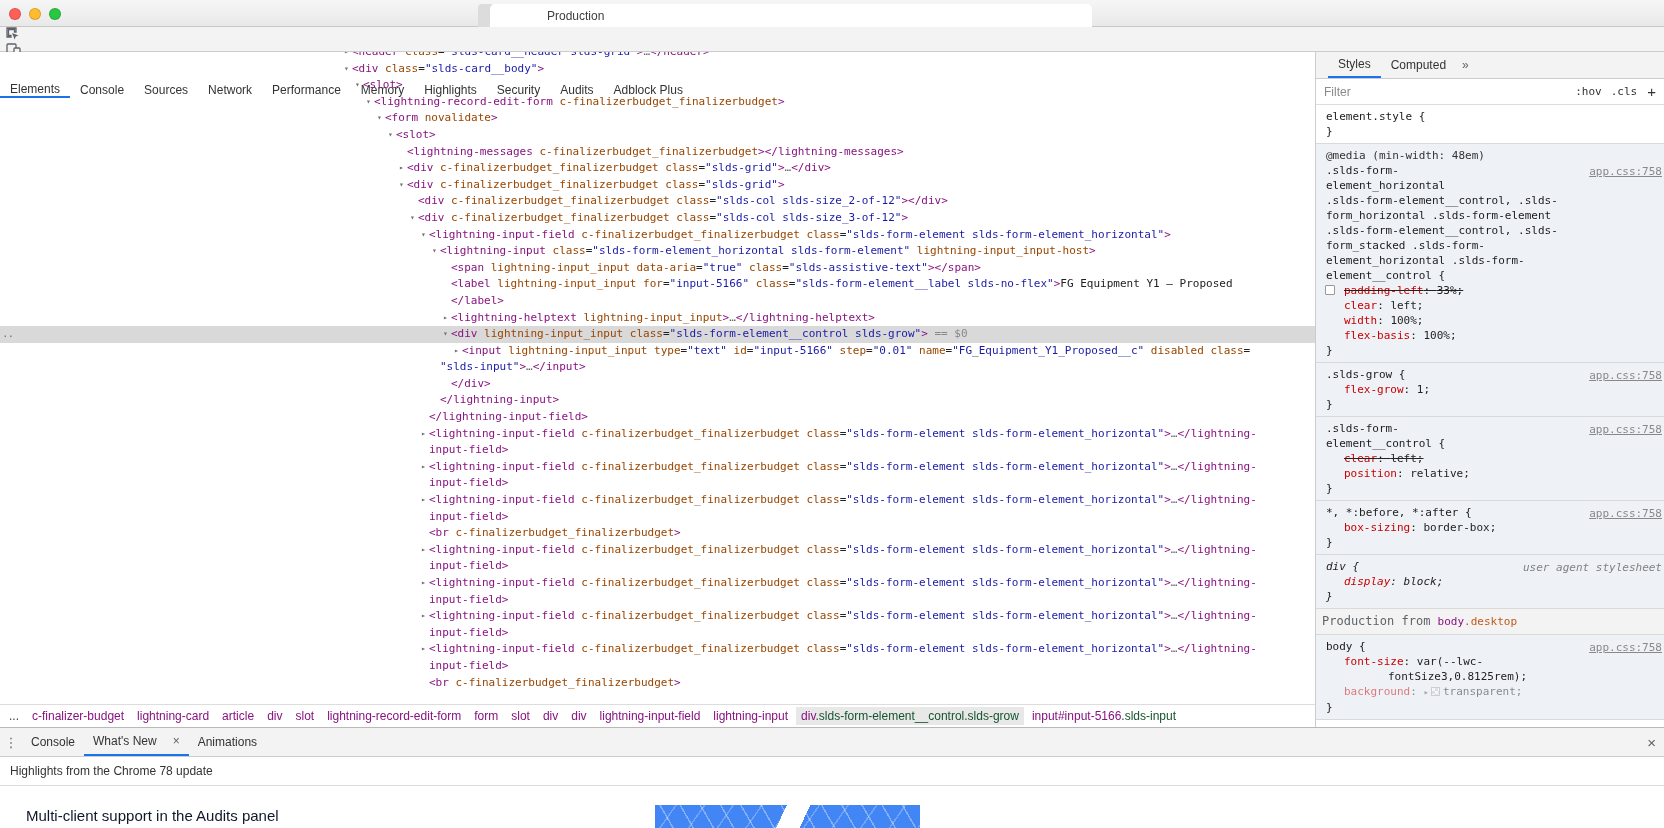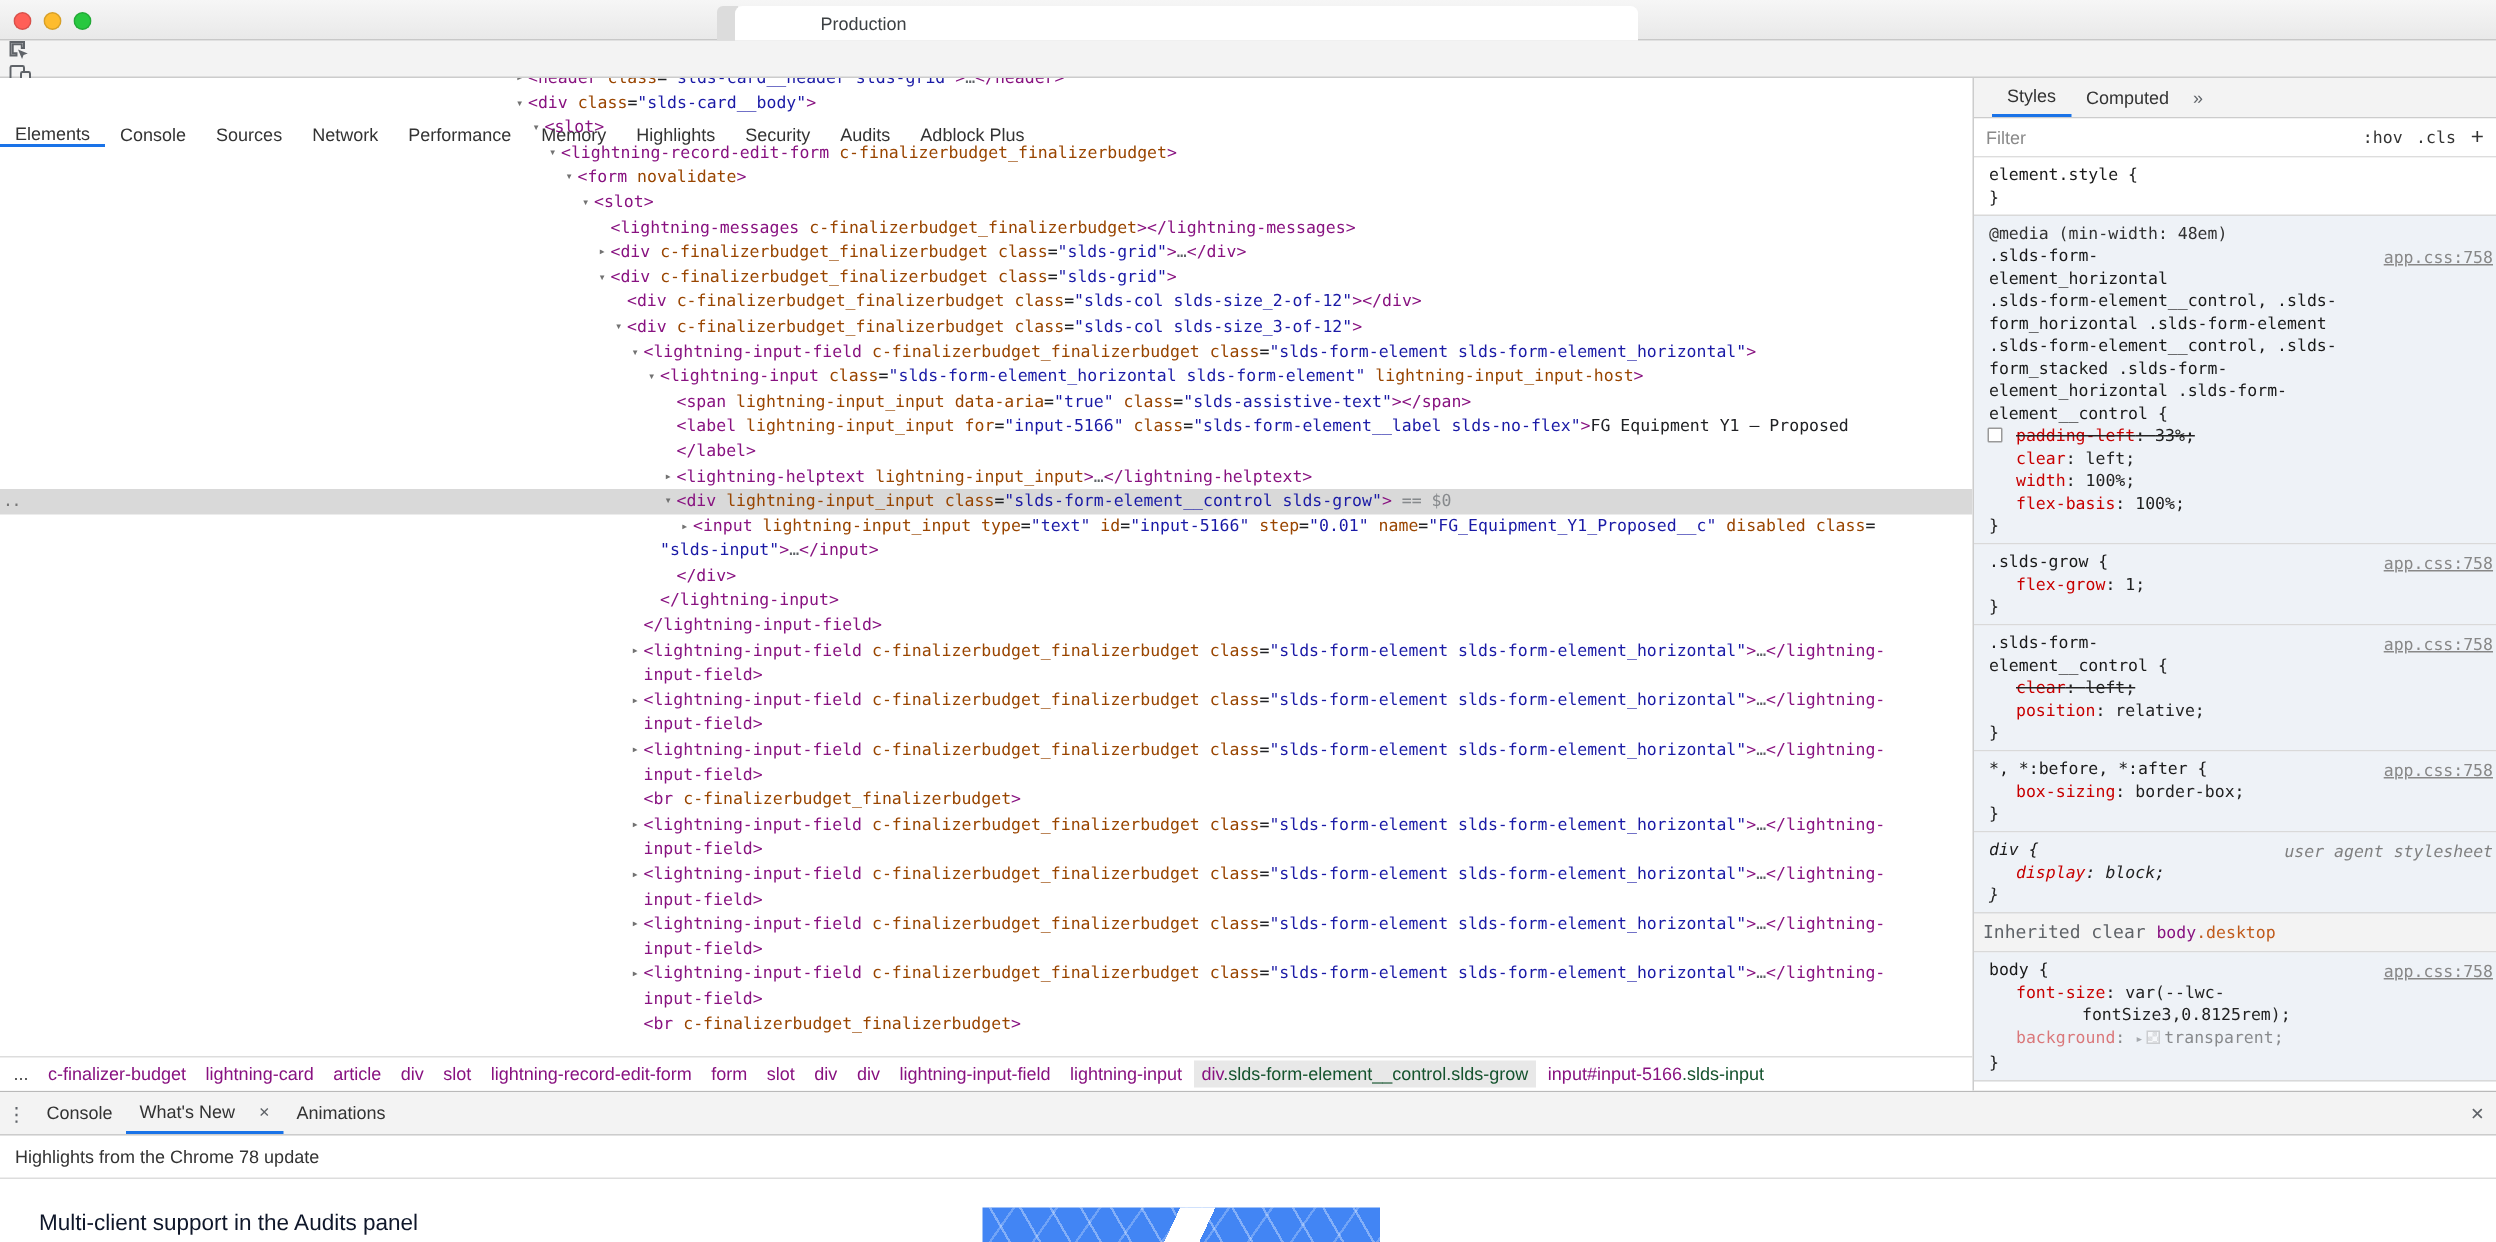--- a/index.html
+++ b/index.html
@@ -279,21 +279,21 @@
           <div class="sline">*, *:before, *:after {</div>
           <div class="decl"><span class="txt"><span class="n">box-sizing</span><span>: </span><span>border-box;</span></span></div>
           <div class="brace">}</div>
         </div>
         <div class="sec ua-rule">
           <span class="link ua">user agent stylesheet</span>
           <div class="sline">div {</div>
           <div class="decl"><span class="txt"><span class="n">display</span><span>: </span><span>block;</span></span></div>
           <div class="brace">}</div>
         </div>
-        <div class="inh"><span>Inherited clear </span><span class="mono"><span class="itag">body</span><span class="icls">.desktop</span></span></div>
+        <div class="inh"><span>Production from </span><span class="mono"><span class="itag">body</span><span class="icls">.desktop</span></span></div>
         <div class="sec">
           <span class="link">app.css:758</span>
           <div class="sline">body {</div>
           <div class="decl"><span class="txt"><span class="n">font-size</span><span>: </span><span>var(--lwc-</span></span><div class="vwrap">fontSize3,0.8125rem);</div></div>
           <div class="decl faded"><span class="txt"><span class="n">background</span><span>: </span><span class="exp">▸</span><span class="swatch"></span><span>transparent;</span></span></div>
           <div class="brace">}</div>
         </div>
       </div>
   </div>
 </div>

